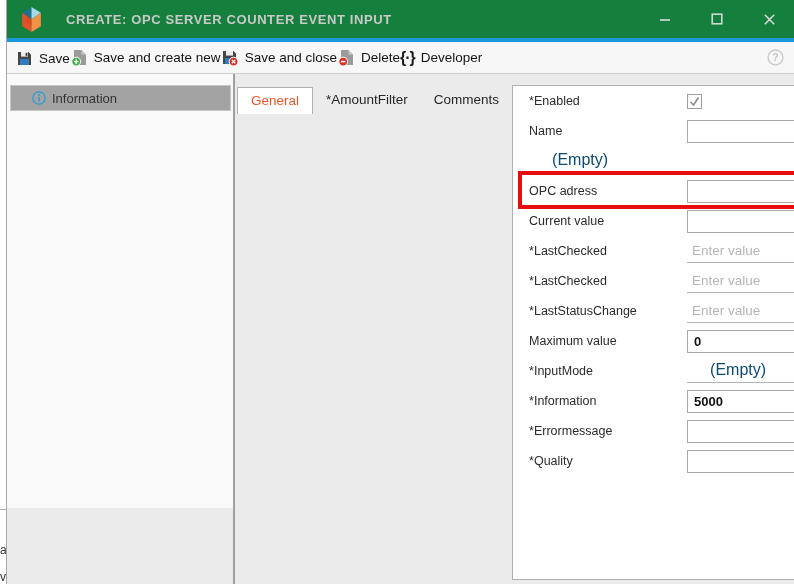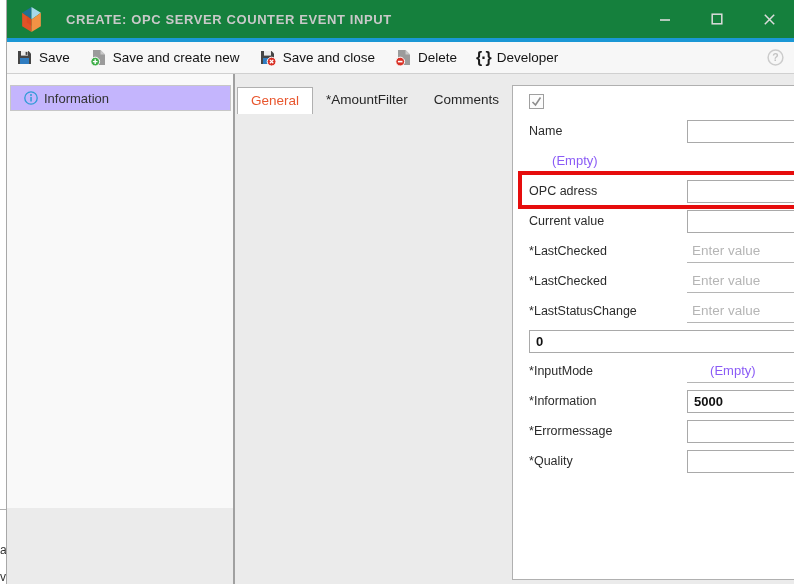--- a/index.html
+++ b/index.html
@@ -30,41 +30,41 @@
   .toolbar { height:32px; background:#f7f7f7; border-bottom:1px solid #d0d0d0; display:flex; align-items:center; padding:0 10px 0 9px; gap:19px; flex:none; }
   .tb-btn { display:flex; align-items:center; gap:6px; font-size:13.5px; color:#141414; white-space:nowrap; cursor:default; }
   .tb-btn .ic { display:flex; align-items:center; }
   .dev-glyph { font-weight:700; font-size:16px; letter-spacing:-1px; color:#1a1a1a; }
   .help-btn { margin-left:auto; display:flex; align-items:center; }
 
   .content { flex:1; display:flex; min-height:0; }
 
   .sidebar { width:226px; flex:none; position:relative; background:#ebebeb; }
   .sidebar-white { position:absolute; left:0; top:0; width:226px; height:434px; background:#f9f9f9; }
-  .info-item { position:absolute; left:3px; top:11px; width:221px; height:26px; background:#c4b5fd; border:1px solid #c7c7c7; display:flex; align-items:center; gap:6px; padding-left:13px; font-size:13px; color:#333; cursor:default; }
+  .info-item { position:absolute; left:3px; top:11px; width:221px; height:26px; background:#a3a3a3; border:1px solid #c7c7c7; display:flex; align-items:center; gap:6px; padding-left:21px; font-size:13px; color:#333; cursor:default; }
 
   .splitter { width:2px; background:#a0a0a0; flex:none; }
 
   .main { flex:1; display:flex; flex-direction:row; background:#ebebeb; padding:11px 4px 4px 0; min-height:0; }
   .tabs { height:28px; display:flex; align-items:flex-end; margin-left:2px; flex:none; }
   .tab { padding:5px 13px 6px; font-size:13.5px; color:#262626; position:relative; cursor:default; }
   .tab.active { background:#fff; border:1px solid #b0b0b0; border-bottom:none; color:#e8562e; margin-bottom:-1px; z-index:2; }
 
   .panel { flex:1; background:#fff; border:1px solid #b0b0b0; position:relative; overflow:hidden; }
   .rows { position:relative; }
   .row { height:30px; display:flex; align-items:center; padding-left:16px; }
   .row-label { width:158px; flex:none; font-size:12.5px; color:#2b2b2b; white-space:nowrap; }
   .row-value { width:338px; position:relative; height:30px; display:flex; align-items:center; }
 
   .text-input { width:338px; height:23px; border:1px solid #a9a9a9; background:#fff; font-family:"Liberation Sans",sans-serif; font-size:13px; font-weight:700; color:#111; padding:0 6px; outline:none; }
 
   .checkbox { width:15px; height:15px; border:1px solid #9f9f9f; background:#fcfcfc; display:flex; align-items:center; justify-content:center; }
 
   .underrow { position:absolute; left:0; right:0; top:2px; bottom:3px; border-bottom:1px solid #b5b5b5; display:flex; align-items:center; }
-  .empty-text { color:#8b5cf6; font-size:13px; margin-left:23px; }
+  .empty-text { color:#0c4a6e; font-size:16px; margin-left:23px; }
   .placeholder-text { color:#b5b5b5; font-size:13.5px; margin-left:5px; }
   .val-icons { margin-left:auto; display:flex; align-items:center; gap:11px; padding-right:3px; }
 
   .red-annotation { position:absolute; left:5px; width:524px; height:38px; border:4px solid #e60d0d; z-index:6; pointer-events:none; }
 </style>
 </head>
 <body>
 
 <div class="bg-strip">
   <div class="divider"></div>
@@ -98,21 +98,21 @@
         <svg width="13" height="13" viewBox="0 0 13 13">
             <path d="M1.8 1.8l9.4 9.4M11.2 1.8l-9.4 9.4" stroke="#dcdcdc" stroke-width="1.5"></path>
           </svg>
       </span>
     </div>
   </div>
 
   <div class="accent-line"></div>
 
   <div class="toolbar">
-    <div id="toolbar-buttons" style="display:flex;align-items:center;gap:19px;">
+    <div id="toolbar-buttons" style="display:flex;align-items:flex-end;">
         <div class="tb-btn">
           <span class="ic" style="display: inline-flex; align-items: center;">
             <svg width="17" height="17" viewBox="0 0 17 17">
               <path d="M2 2h10.5L15 4.5V15H2z" fill="#454545"></path>
               <rect x="5" y="2" width="7" height="4.6" fill="#ececec"></rect>
               <rect x="9.6" y="2.9" width="1.9" height="3" fill="#454545"></rect>
               <rect x="4" y="9" width="9" height="6" fill="#2f7cc0"></rect>
             </svg>
           </span>
           <span>Save</span>
@@ -185,20 +185,21 @@
     <div class="splitter"></div>
     <div class="main">
       <div class="tabs" id="tabs">
           <div class="tab active">General</div>
           <div class="tab">*AmountFilter</div>
           <div class="tab">Comments</div>
         </div>
       <div class="panel">
         <div class="rows" id="form-rows">
             <div class="row">
+              <div class="row-label">*Enabled</div>
               <div class="row-value">
                 <span class="checkbox">
                   <span class="ic" style="display: inline-flex; align-items: center;">
                     <svg width="13" height="13" viewBox="0 0 13 13" fill="none" stroke="#8d8d8d" stroke-width="1.6">
                       <path d="M2.5 7l3 3 5-7.5"></path>
                     </svg>
                   </span>
                 </span>
               </div>
             </div>
@@ -305,20 +306,21 @@
                         <rect x="0" y="9" width="2" height="2"></rect>
                         <rect x="4.5" y="9" width="2" height="2"></rect>
                         <rect x="9" y="9" width="2" height="2"></rect>
                       </svg>
                     </span>
                   </span>
                 </div>
               </div>
             </div>
             <div class="row">
+              <div class="row-label">Maximum value</div>
               <div class="row-value">
                 <input class="text-input" type="text" value="0" style="">
               </div>
             </div>
             <div class="row">
               <div class="row-label">*InputMode</div>
               <div class="row-value">
                 <div class="underrow">
                   <span class="empty-text">(Empty)</span>
                   <span class="val-icons">

